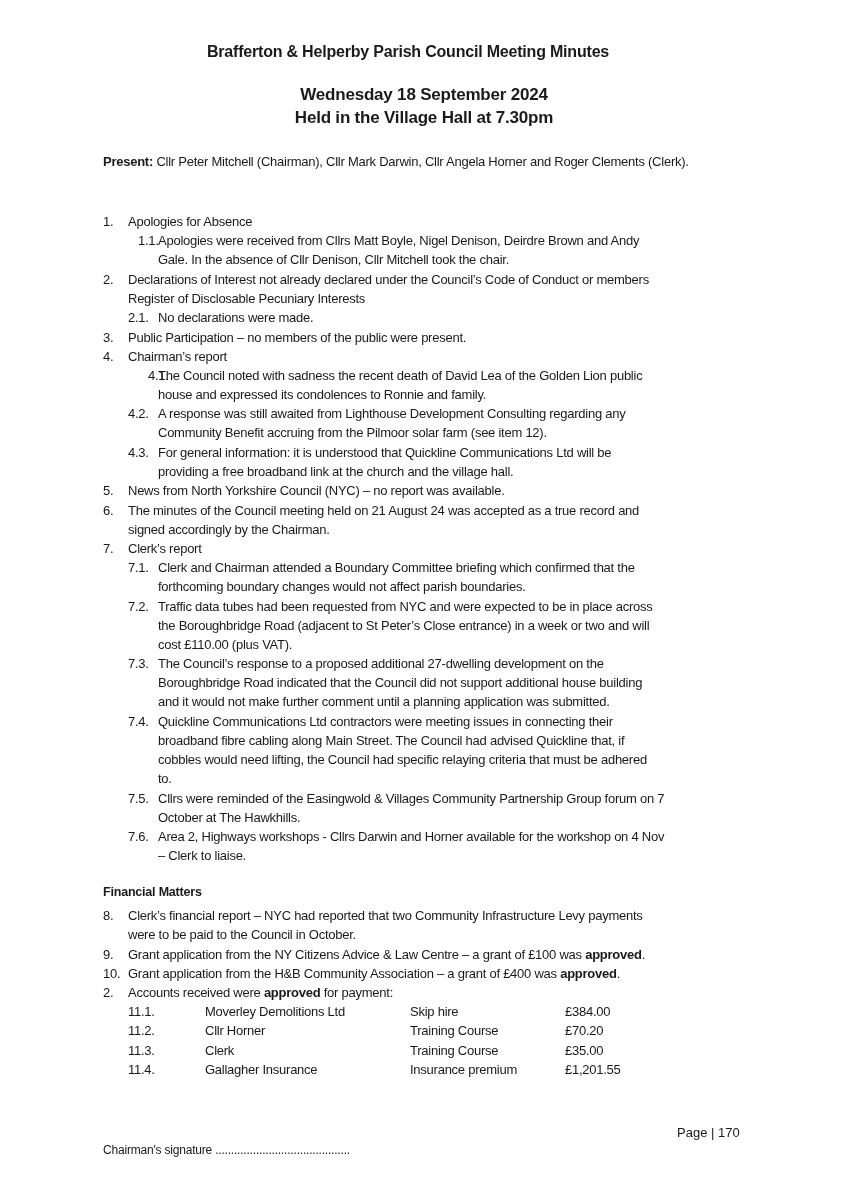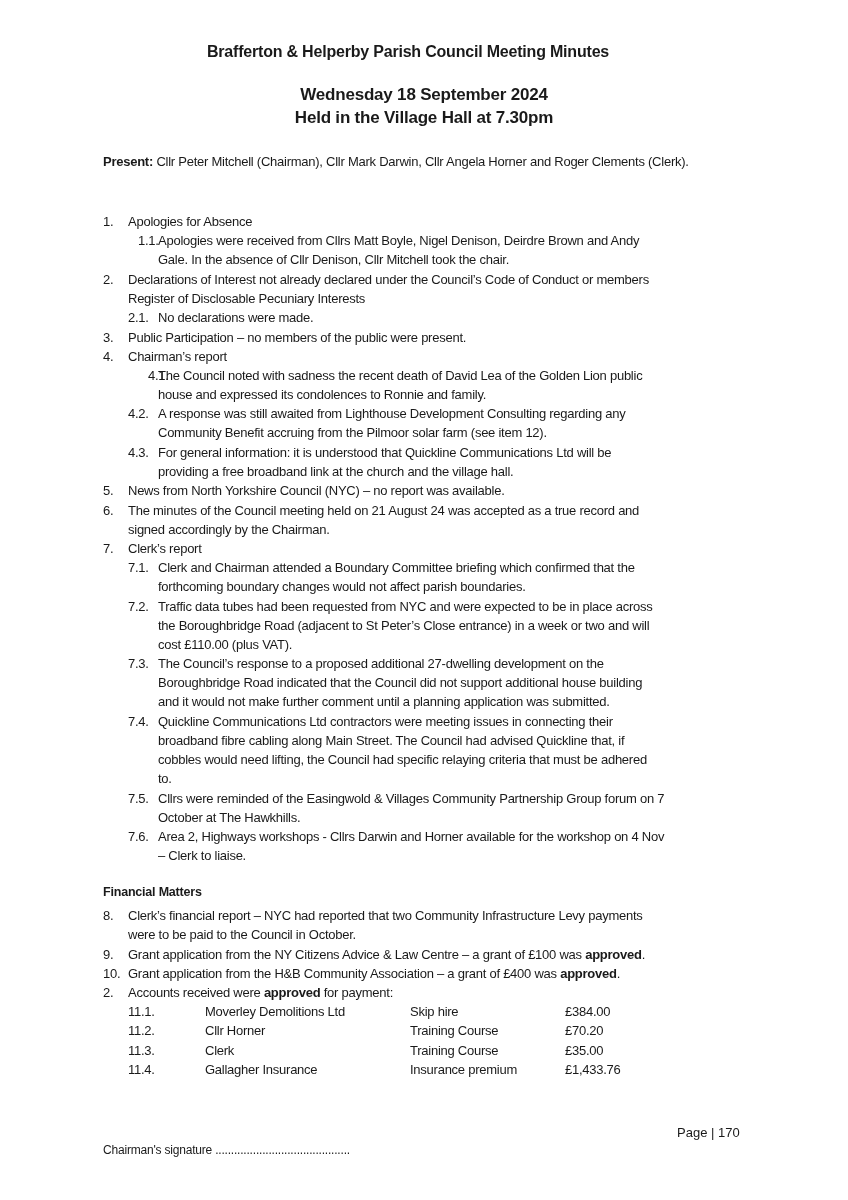--- a/index.html
+++ b/index.html
@@ -133,19 +133,19 @@
       <div>
         <div class="acct" style="top: 1040.6px; left: 128px;">11.3.</div>
         <div class="acct" style="top: 1040.6px; left: 205px;">Clerk</div>
         <div class="acct" style="top: 1040.6px; left: 410px;">Training Course</div>
         <div class="acct" style="top: 1040.6px; left: 565px;">£35.00</div>
       </div>
       <div>
         <div class="acct" style="top: 1059.9px; left: 128px;">11.4.</div>
         <div class="acct" style="top: 1059.9px; left: 205px;">Gallagher Insurance</div>
         <div class="acct" style="top: 1059.9px; left: 410px;">Insurance premium</div>
-        <div class="acct" style="top: 1059.9px; left: 565px;">£1,433.76</div>
+        <div class="acct" style="top: 1059.9px; left: 565px;">£1,201.55</div>
       </div>
     </div>
 
   <div class="page-num">Page | 170</div>
   <div class="sig">Chairman's signature ...........................................</div>
 </div>
 
 </body></html>

